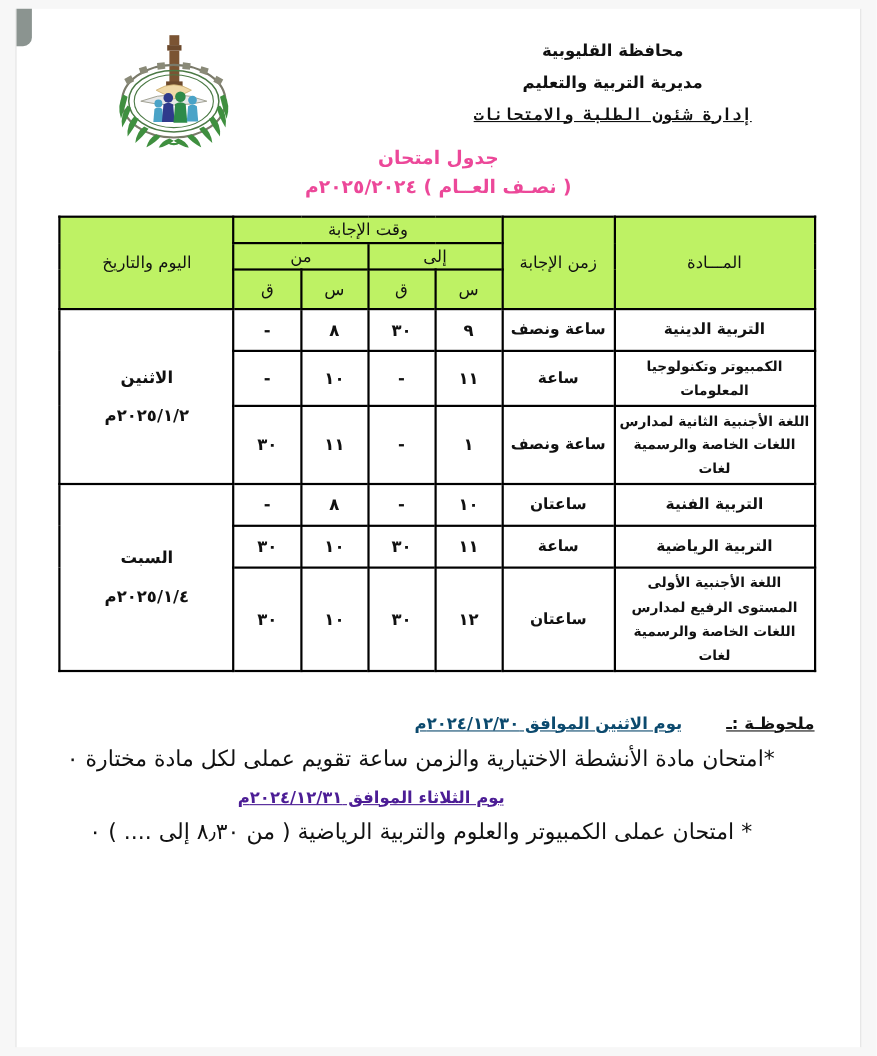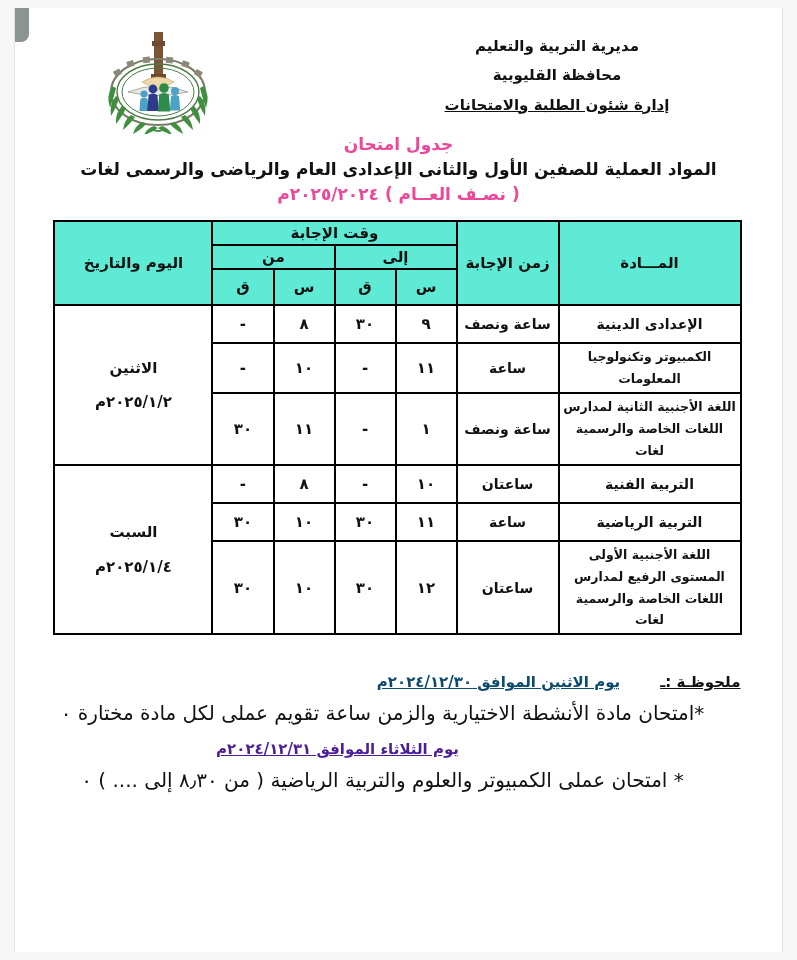--- a/index.html
+++ b/index.html
@@ -57,20 +57,21 @@
   }
   .header-lines div {
     font-size: 15px;
     font-weight: bold;
     color: #111;
     line-height: 1.95;
     white-space: nowrap;
   }
   .header-lines div.ul {
     text-decoration: underline;
+    font-family: Liberation Mono, monospace;
   }
 
   
   .titles {
     text-align: center;
     direction: rtl;
     margin-top: 6px;
   }
   .title-main {
     font-size: 17px;
@@ -105,23 +106,23 @@
   }
   table.sched th,
   table.sched td {
     border: 2px solid #000;
     text-align: center;
     vertical-align: middle;
     color: #111;
     padding: 2px 3px;
   }
   table.sched thead th {
-    background: #5eead4;
-    font-size: 15px;
-    font-weight: bold;
+    background: #bef264;
+    font-size: 15px;
+    font-weight: normal;
   }
   .th-sub {
     font-size: 14px;
     font-weight: bold;
     height: 30px;
   }
   .cell-subject {
     font-size: 14px;
     font-weight: bold;
     line-height: 1.75;
@@ -254,29 +255,28 @@
           <path d="M100 76 q7 7 6 18 q-7 -9 -10 -16 z"></path>
           <path d="M91 85 q7 5 8 15 q-8 -7 -12 -13 z"></path>
           <path d="M80 92 q7 4 9 12 q-9 -5 -13 -10 z"></path>
           <path d="M68 96 q7 2 10 9 q-9 -3 -14 -7 z"></path>
           <path d="M58 100 q6 0 12 0 q-6 4 -12 0 z"></path>
         </g>
       </svg>
     </div>
 
     <div class="header-lines">
+      <div>محافظة القليوبية</div>
       <div>مديرية التربية والتعليم</div>
-      <div>محافظة القليوبية</div>
       <div class="ul">إدارة شئون الطلبة والامتحانات</div>
     </div>
   </div>
 
   <div class="titles">
     <div class="title-main">جدول امتحان</div>
-    <div class="title-sub">المواد العملية للصفين الأول والثانى الإعدادى العام والرياضى والرسمى لغات</div>
     <div class="title-year">( نصـف العــام ) ٢٠٢٥/٢٠٢٤م</div>
   </div>
 
   <div class="table-wrap">
     <table class="sched">
       <colgroup>
         <col style="width:182px">
         <col style="width:102px">
         <col style="width:61px">
         <col style="width:61px">
@@ -299,21 +299,21 @@
           <th class="th-sub">س</th>
           <th class="th-sub">ق</th>
           <th class="th-sub">س</th>
           <th class="th-sub">ق</th>
         </tr>
       </thead>
       <tbody>
 
         <tr class="r1">
           <td class="cell-subject">
-            <div>الإعدادى الدينية</div>
+            <div>التربية الدينية</div>
           </td>
           <td class="cell-duration">ساعة ونصف</td>
           <td class="cell-num">٩</td>
           <td class="cell-num">٣٠</td>
           <td class="cell-num">٨</td>
           <td class="cell-num">-</td>
           <td class="cell-day" rowspan="3">
             <div>الاثنين</div>
             <div>٢٠٢٥/١/٢م</div>
           </td>

